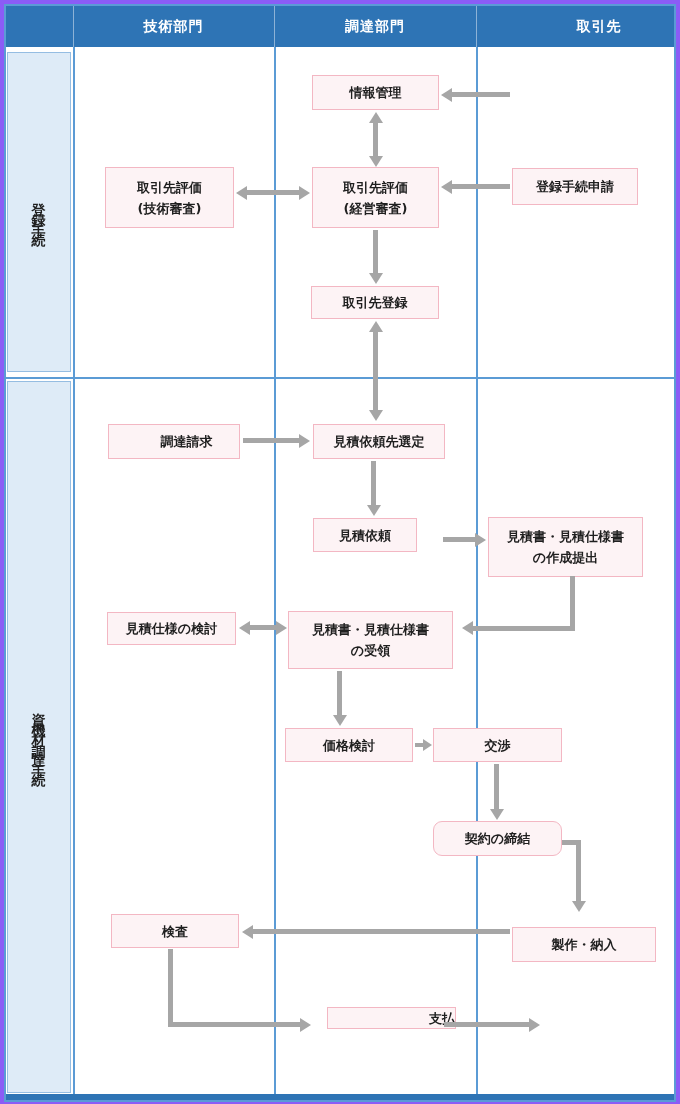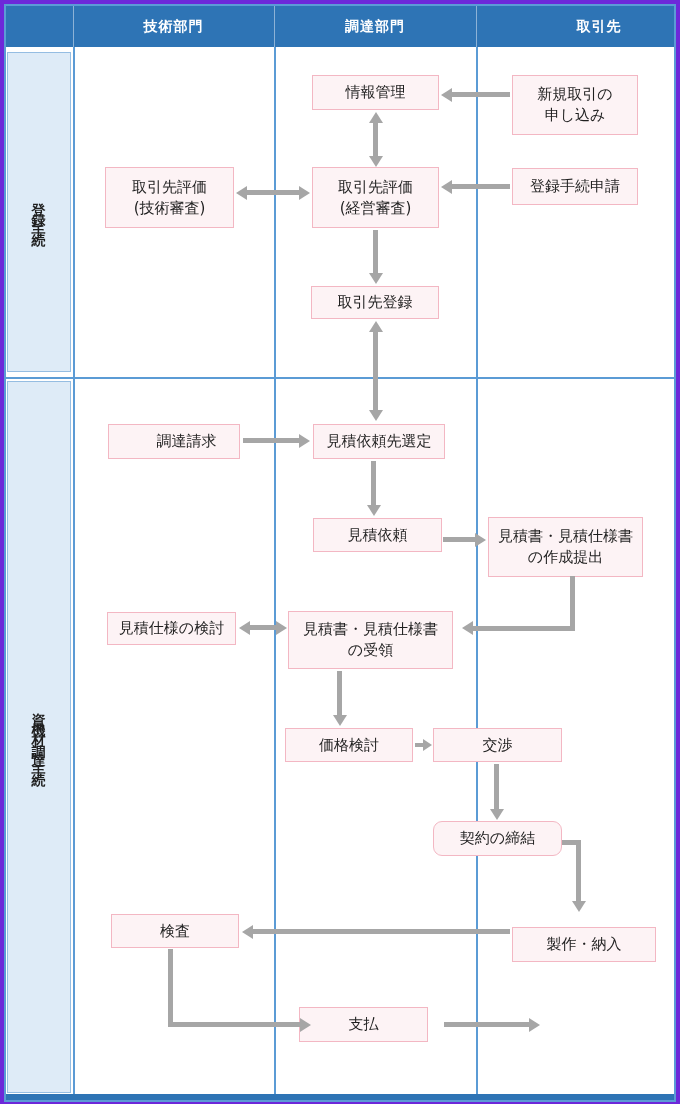--- a/index.html
+++ b/index.html
@@ -1,17 +1,17 @@
 <!DOCTYPE html>
 <html><head>
 <meta charset="utf-8">
 <style>
   html,body{margin:0;padding:0;background:#ffffff;}
   #canvas{
-    position:relative;width:680px;height:1104px;background:#6d28d9;
+    position:relative;width:680px;height:1104px;background:#8b5cf6;
     font-family:"DejaVu Sans",sans-serif;overflow:hidden;
   }
   .frame{
     position:absolute;left:4px;top:4px;width:672px;height:1098px;
     border:2px solid #5B9BD5;box-sizing:border-box;background:#ffffff;
   }
   .header-bar{
     position:absolute;left:6px;top:6px;width:668px;height:41px;
     background:#2E74B5;z-index:1;
   }
@@ -36,21 +36,21 @@
     display:flex;align-items:center;justify-content:center;z-index:1;
   }
   .row-label-text{
     writing-mode:vertical-rl;text-orientation:upright;
     font-size:14px;font-weight:bold;color:#1f1f1f;letter-spacing:10px;
   }
   .box{
     position:absolute;background:#FDF3F5;border:1px solid #F3B7C3;
     box-sizing:border-box;display:flex;flex-direction:column;
     align-items:center;justify-content:center;text-align:center;
-    font-size:15px;font-weight:normal;color:#1f1f1f;line-height:21px;z-index:2;
+    font-size:13px;font-weight:bold;color:#1f1f1f;line-height:21px;z-index:2;
   }
   .sh{position:absolute;background:#A6A6A6;z-index:3;}
   .tri{position:absolute;width:0;height:0;border-style:solid;z-index:3;}
   .tri-l{border-width:7px 11px 7px 0;border-color:transparent #A6A6A6 transparent transparent;}
   .tri-r{border-width:7px 0 7px 11px;border-color:transparent transparent transparent #A6A6A6;}
   .tri-u{border-width:0 7px 11px 7px;border-color:transparent transparent #A6A6A6 transparent;}
   .tri-d{border-width:11px 7px 0 7px;border-color:#A6A6A6 transparent transparent transparent;}
   .tri-r-sm{border-width:6px 0 6px 9px;border-color:transparent transparent transparent #A6A6A6;}
 </style>
 </head>
@@ -77,24 +77,20 @@
   <div class="row-label-cell" style="top:52px;height:320px;">
     <span class="row-label-text">登録手続</span>
   </div>
   <div class="row-label-cell" style="top:381px;height:712px;">
     <span class="row-label-text">資機材調達手続</span>
   </div>
 
   <div class="box" style="left:312px;top:75px;width:127px;height:35px;">
     <span>情報管理</span>
   </div>
-  <div class="box" style="left:512px;top:75px;width:126px;height:60px;">
-    <span>新規取引の</span>
-    <span>申し込み</span>
-  </div>
   <div class="box" style="left:105px;top:167px;width:129px;height:61px;">
     <span>取引先評価</span>
     <span>(技術審査)</span>
   </div>
   <div class="box" style="left:312px;top:167px;width:127px;height:61px;">
     <span>取引先評価</span>
     <span>(経営審査)</span>
   </div>
   <div class="box" style="left:512px;top:168px;width:126px;height:37px;">
     <span>登録手続申請</span>
@@ -102,21 +98,21 @@
   <div class="box" style="left:311px;top:286px;width:128px;height:33px;">
     <span>取引先登録</span>
   </div>
 
   <div class="box" style="left:108px;top:424px;width:132px;height:35px;padding-left:25px;">
     <span>調達請求</span>
   </div>
   <div class="box" style="left:313px;top:424px;width:132px;height:35px;">
     <span>見積依頼先選定</span>
   </div>
-  <div class="box" style="left:313px;top:518px;width:129px;height:34px;">
+  <div class="box" style="left:313px;top:518px;width:104px;height:34px;">
     <span>見積依頼</span>
   </div>
   <div class="box" style="left:488px;top:517px;width:155px;height:60px;">
     <span>見積書・見積仕様書</span>
     <span>の作成提出</span>
   </div>
   <div class="box" style="left:288px;top:611px;width:165px;height:58px;">
     <span>見積書・見積仕様書</span>
     <span>の受領</span>
   </div>
@@ -131,21 +127,21 @@
   </div>
   <div class="box" style="left:433px;top:821px;width:129px;height:35px;border-radius:9px;">
     <span>契約の締結</span>
   </div>
   <div class="box" style="left:512px;top:927px;width:144px;height:35px;">
     <span>製作・納入</span>
   </div>
   <div class="box" style="left:111px;top:914px;width:128px;height:34px;">
     <span>検査</span>
   </div>
-  <div class="box" style="left:299px;top:1007px;width:129px;height:35px;">
+  <div class="box" style="left:327px;top:1007px;width:129px;height:22px;align-items:flex-end;">
     <span>支払</span>
   </div>
 
   <div>
     <div class="sh" style="left:452px;top:92px;width:58px;height:5px;"></div>
     <div class="tri tri-l" style="left:441px;top:88px;"></div>
   </div>
 
   <div>
     <div class="sh" style="left:373px;top:123px;width:5px;height:33px;"></div>

